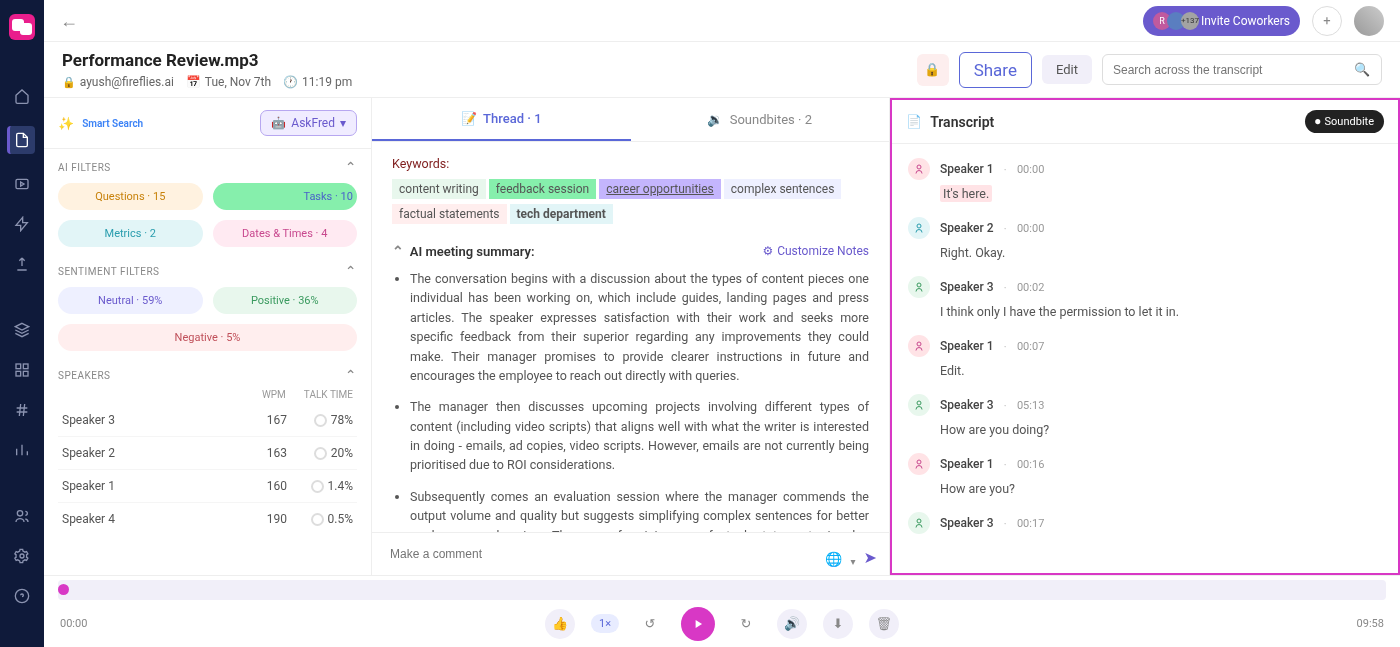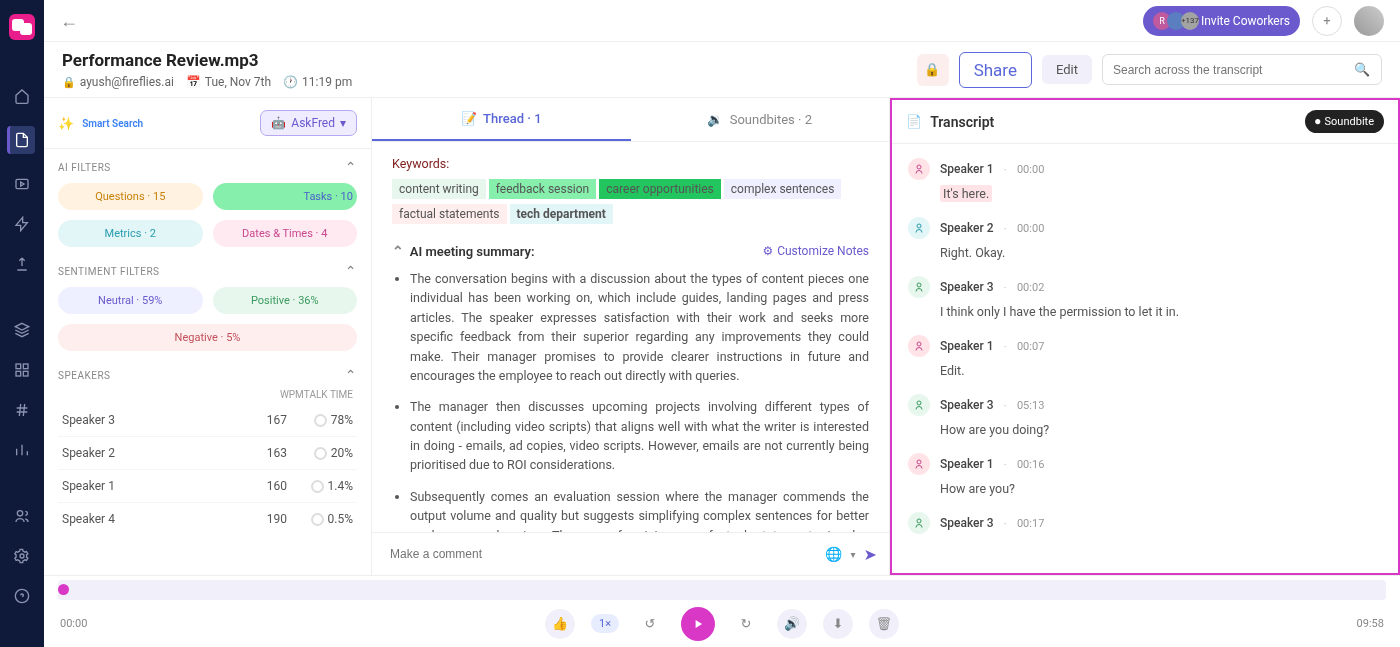--- a/index.html
+++ b/index.html
@@ -42,40 +42,40 @@
 .chev { cursor: pointer; color: #888; font-size: 14px; }
 .chiprow { display: flex; gap: 10px; margin-top: 8px; flex-wrap: wrap; }
 .chip { flex: 1; min-width: 42%; padding: 7px 4px; border-radius: 16px; font-size: 11px; text-align: center; cursor: pointer; }
 .chip.qs { background: #fff2e0; color: #c8820b; }
 .chip.ta { background: #86efac; color: #4a63c8; text-align: right; }
 .chip.me { background: #e2f5f7; color: #2a9dae; }
 .chip.dt { background: #ffeaf2; color: #c8488e; }
 .chip.neu { background: #eef0ff; color: #6a5acd; }
 .chip.pos { background: #e8f7ed; color: #3a9a5f; }
 .chip.neg { background: #ffeeee; color: #c0505a; }
-.spk-h { font-size: 10px; color: #999; display: flex; justify-content: flex-end; padding: 6px 4px 4px; align-items: center; }
+.spk-h { font-size: 10px; color: #999; display: flex; justify-content: flex-end; gap: 18px; padding: 6px 4px 4px; align-items: center; }
 .spk { display: flex; align-items: center; padding: 9px 4px; font-size: 12px; border-bottom: 1px solid #f5f5f5; }
 .spk:last-child{border-bottom:none;}
 .spk .nm { flex: 1; color: #555; }
 .spk .wpm { width: 44px; text-align: right; color: #555; }
 .spk .pct { width: 66px; text-align: right; display: flex; align-items: center; justify-content: flex-end; gap: 4px; color: #555; }
 .ring { width: 13px; height: 13px; border-radius: 50%; border: 2px solid #ddd; position: relative; }
 .center { flex: 1; border-right: 1px solid #eee; display: flex; flex-direction: column; min-width: 0; }
 .tabs { display: flex; border-bottom: 1px solid #eee; height: 44px; }
 .tab { flex: 1; display: flex; align-items: center; justify-content: center; gap: 6px; font-size: 13px; color: #888; cursor: pointer; }
 .tab.active { color: #5a67d8; border-bottom: 2px solid #5a67d8; font-weight: 500; }
 .thread { flex: 1; padding: 14px 20px 0; overflow-y: auto; font-size: 12.5px; color: #555; }
 .kw { color: #7f1d1d; margin-bottom: 8px; }
 .tags span { display: inline-block; padding: 3px 7px; border-radius: 0; margin: 0 3px 5px 0; font-size: 12px; }
-.t1{background:#e8f7ed;}.t2{background:#86efac;}.t3{background:#22c55e;}.t4{background:#eef0ff;}.t5{background:#ffeeee;}.t6{background:#e2f5f7;font-weight:bold;}
+.t1{background:#e8f7ed;}.t2{background:#86efac;}.t3{background:#c4b5fd;text-decoration:underline;}.t4{background:#eef0ff;}.t5{background:#ffeeee;}.t6{background:#e2f5f7;font-weight:bold;}
 .sum-h { display: flex; align-items: center; gap: 6px; margin: 14px 0 10px; color: #333; font-weight: 600; font-size: 13px; }
 .custom { margin-left: auto; color: #6a5acd; font-size: 12px; font-weight: 400; cursor: pointer; display:flex;align-items:center;gap:4px;}
 .bullets { padding-left: 18px; }
 .bullets li { margin-bottom: 12px; line-height: 1.55; text-align: justify; }
-.comment { border-top: 1px solid #eee; padding: 8px 12px; display: flex; align-items: center; gap: 8px; }
+.comment { border-top: 1px solid #eee; padding: 8px 12px; display: flex; align-items: flex-end; gap: 8px; }
 .comment input { flex: 1; border: none; outline: none; padding: 6px; font-size: 12px; }
 .globe { color: #3a9a5f; font-size: 14px; }
 .send { color: #6a5acd; font-size: 16px; cursor: pointer; }
 .right { width: 510px; display: flex; flex-direction: column; border:2px solid #d838c5; }
 .r-head { padding: 10px 14px; display: flex; align-items: center; gap: 8px; border-bottom: 1px solid #eee; }
 .r-title { font-size: 14px; font-weight: 600; color: #333; }
 .soundbite-btn { margin-left: auto; background: #222; color: #fff; padding: 5px 10px; border-radius: 14px; font-size: 11px; display:flex;align-items:center;gap:4px;cursor:pointer;}
 .trans { flex: 1; overflow-y: auto; padding: 6px 16px; }
 .turn { padding: 8px 0; }
 .t-h { display: flex; align-items: center; gap: 10px; margin-bottom: 6px; }

